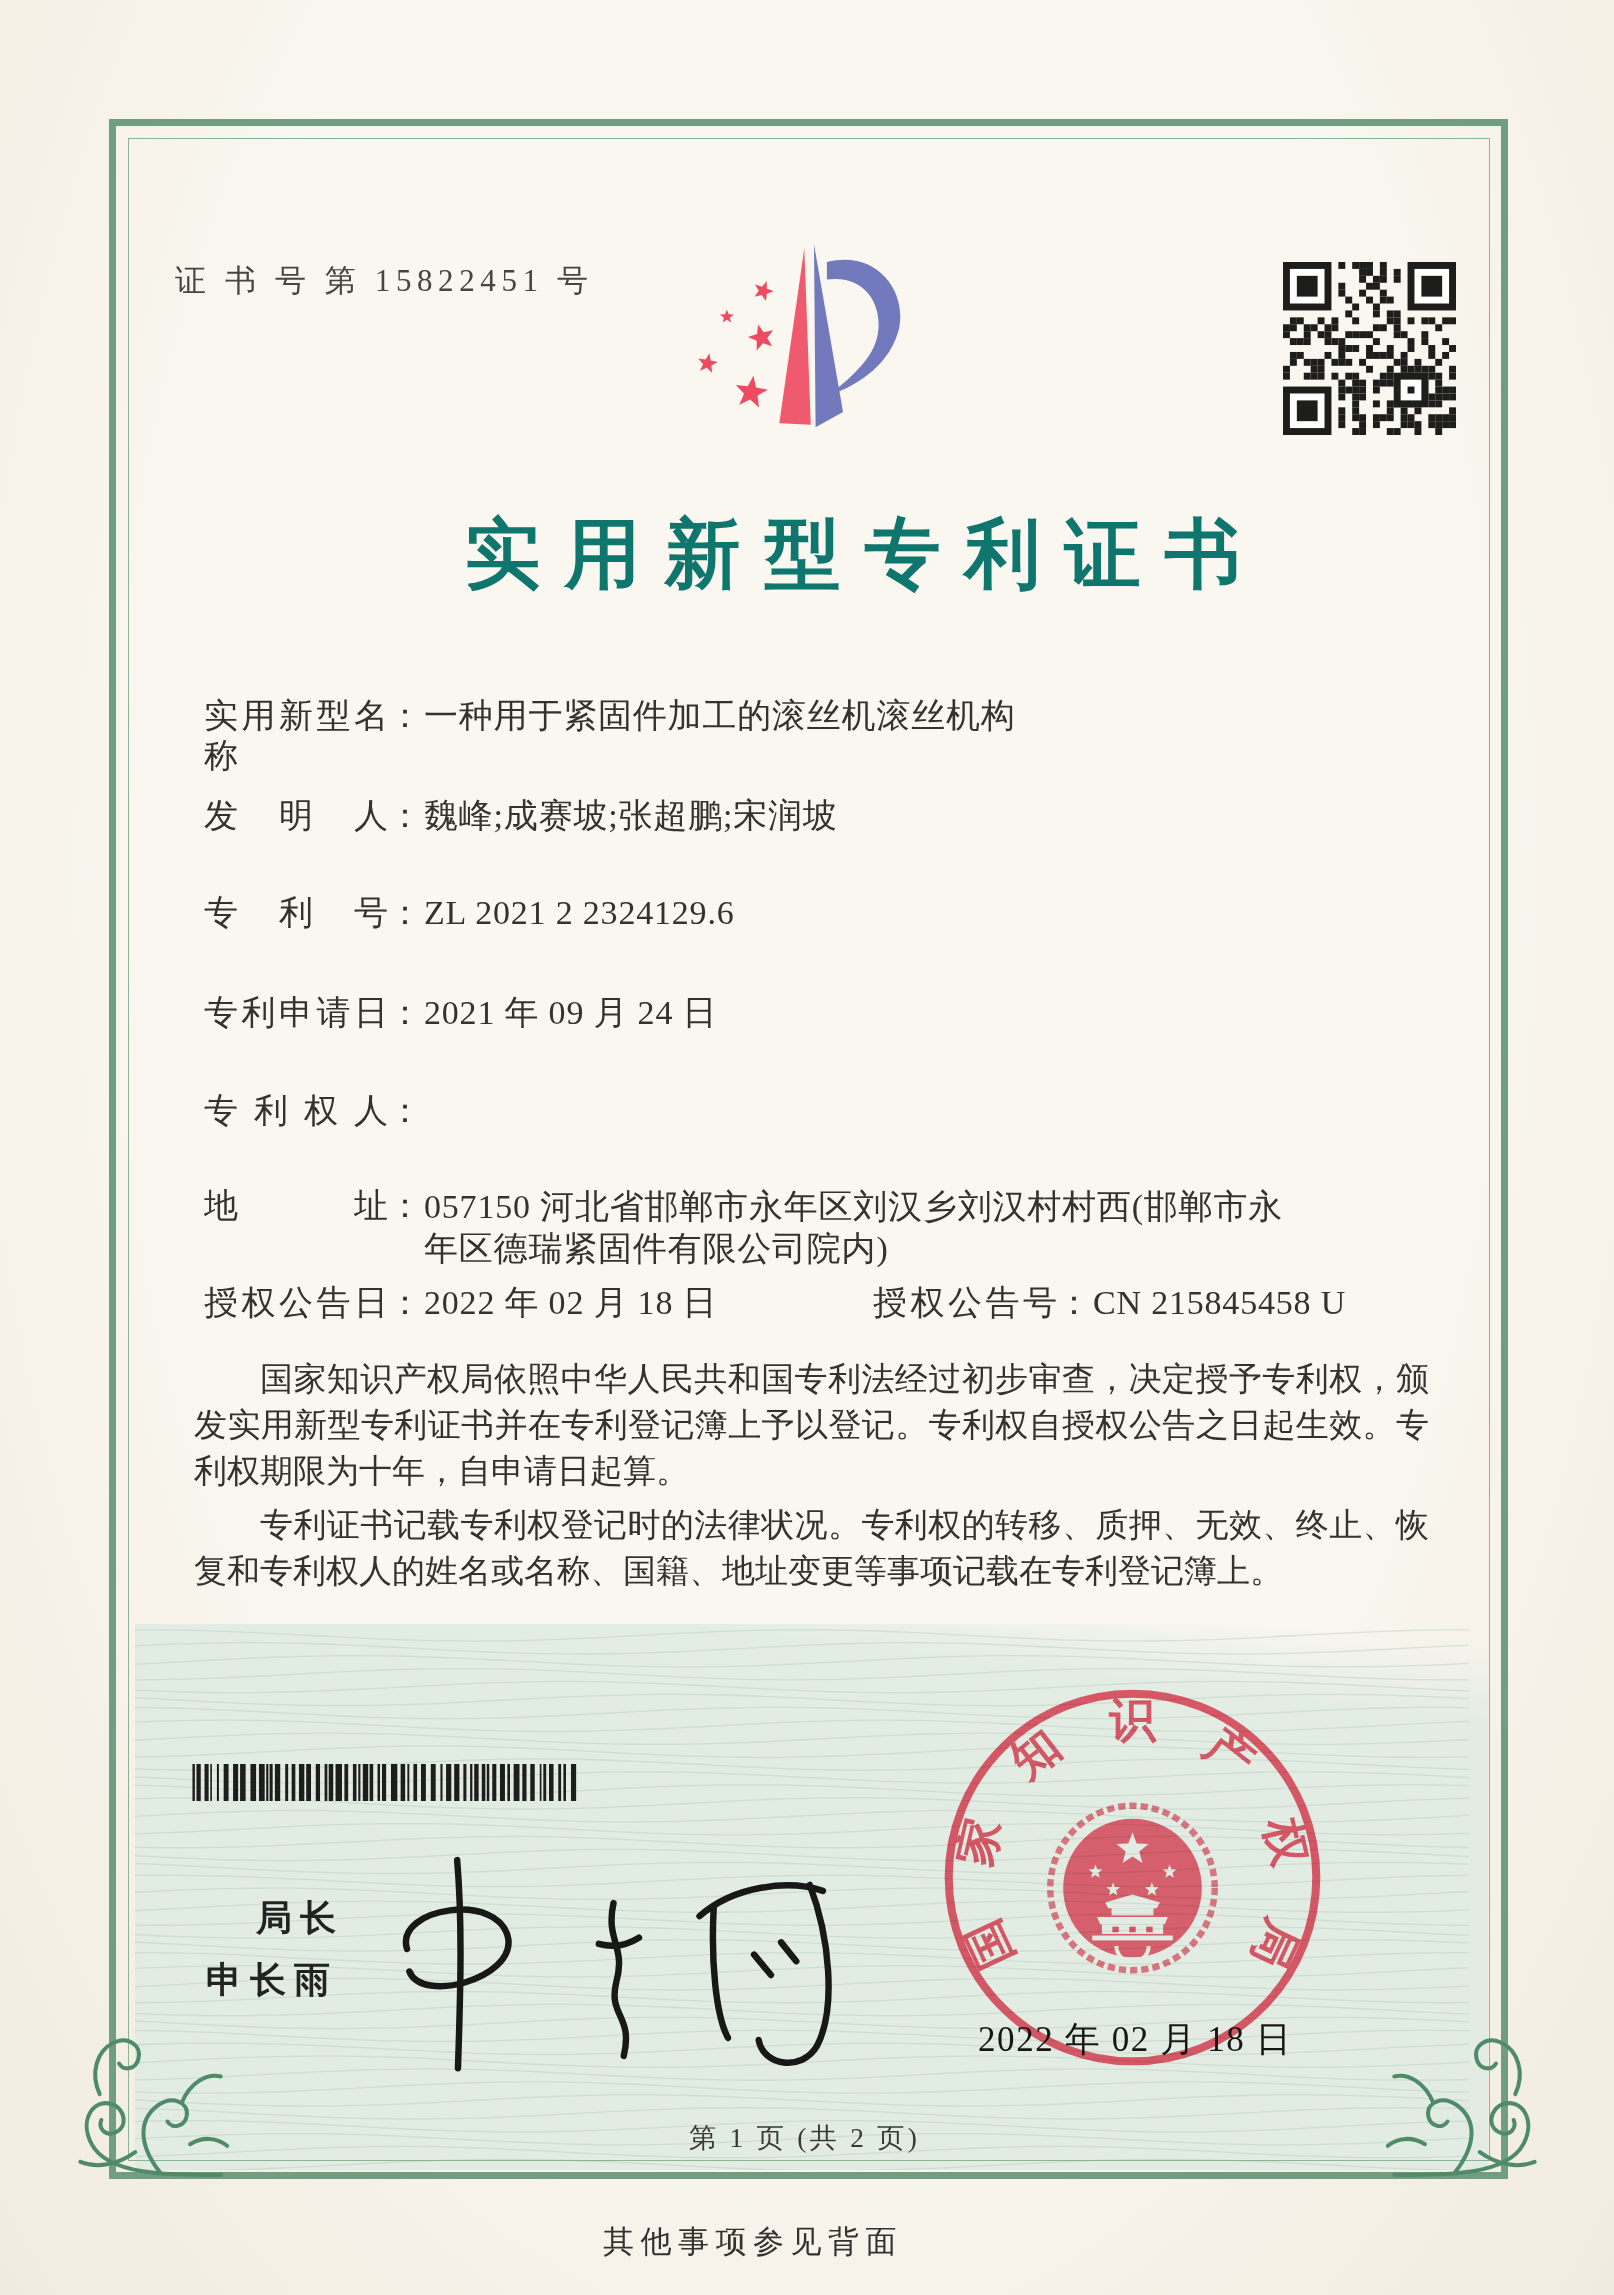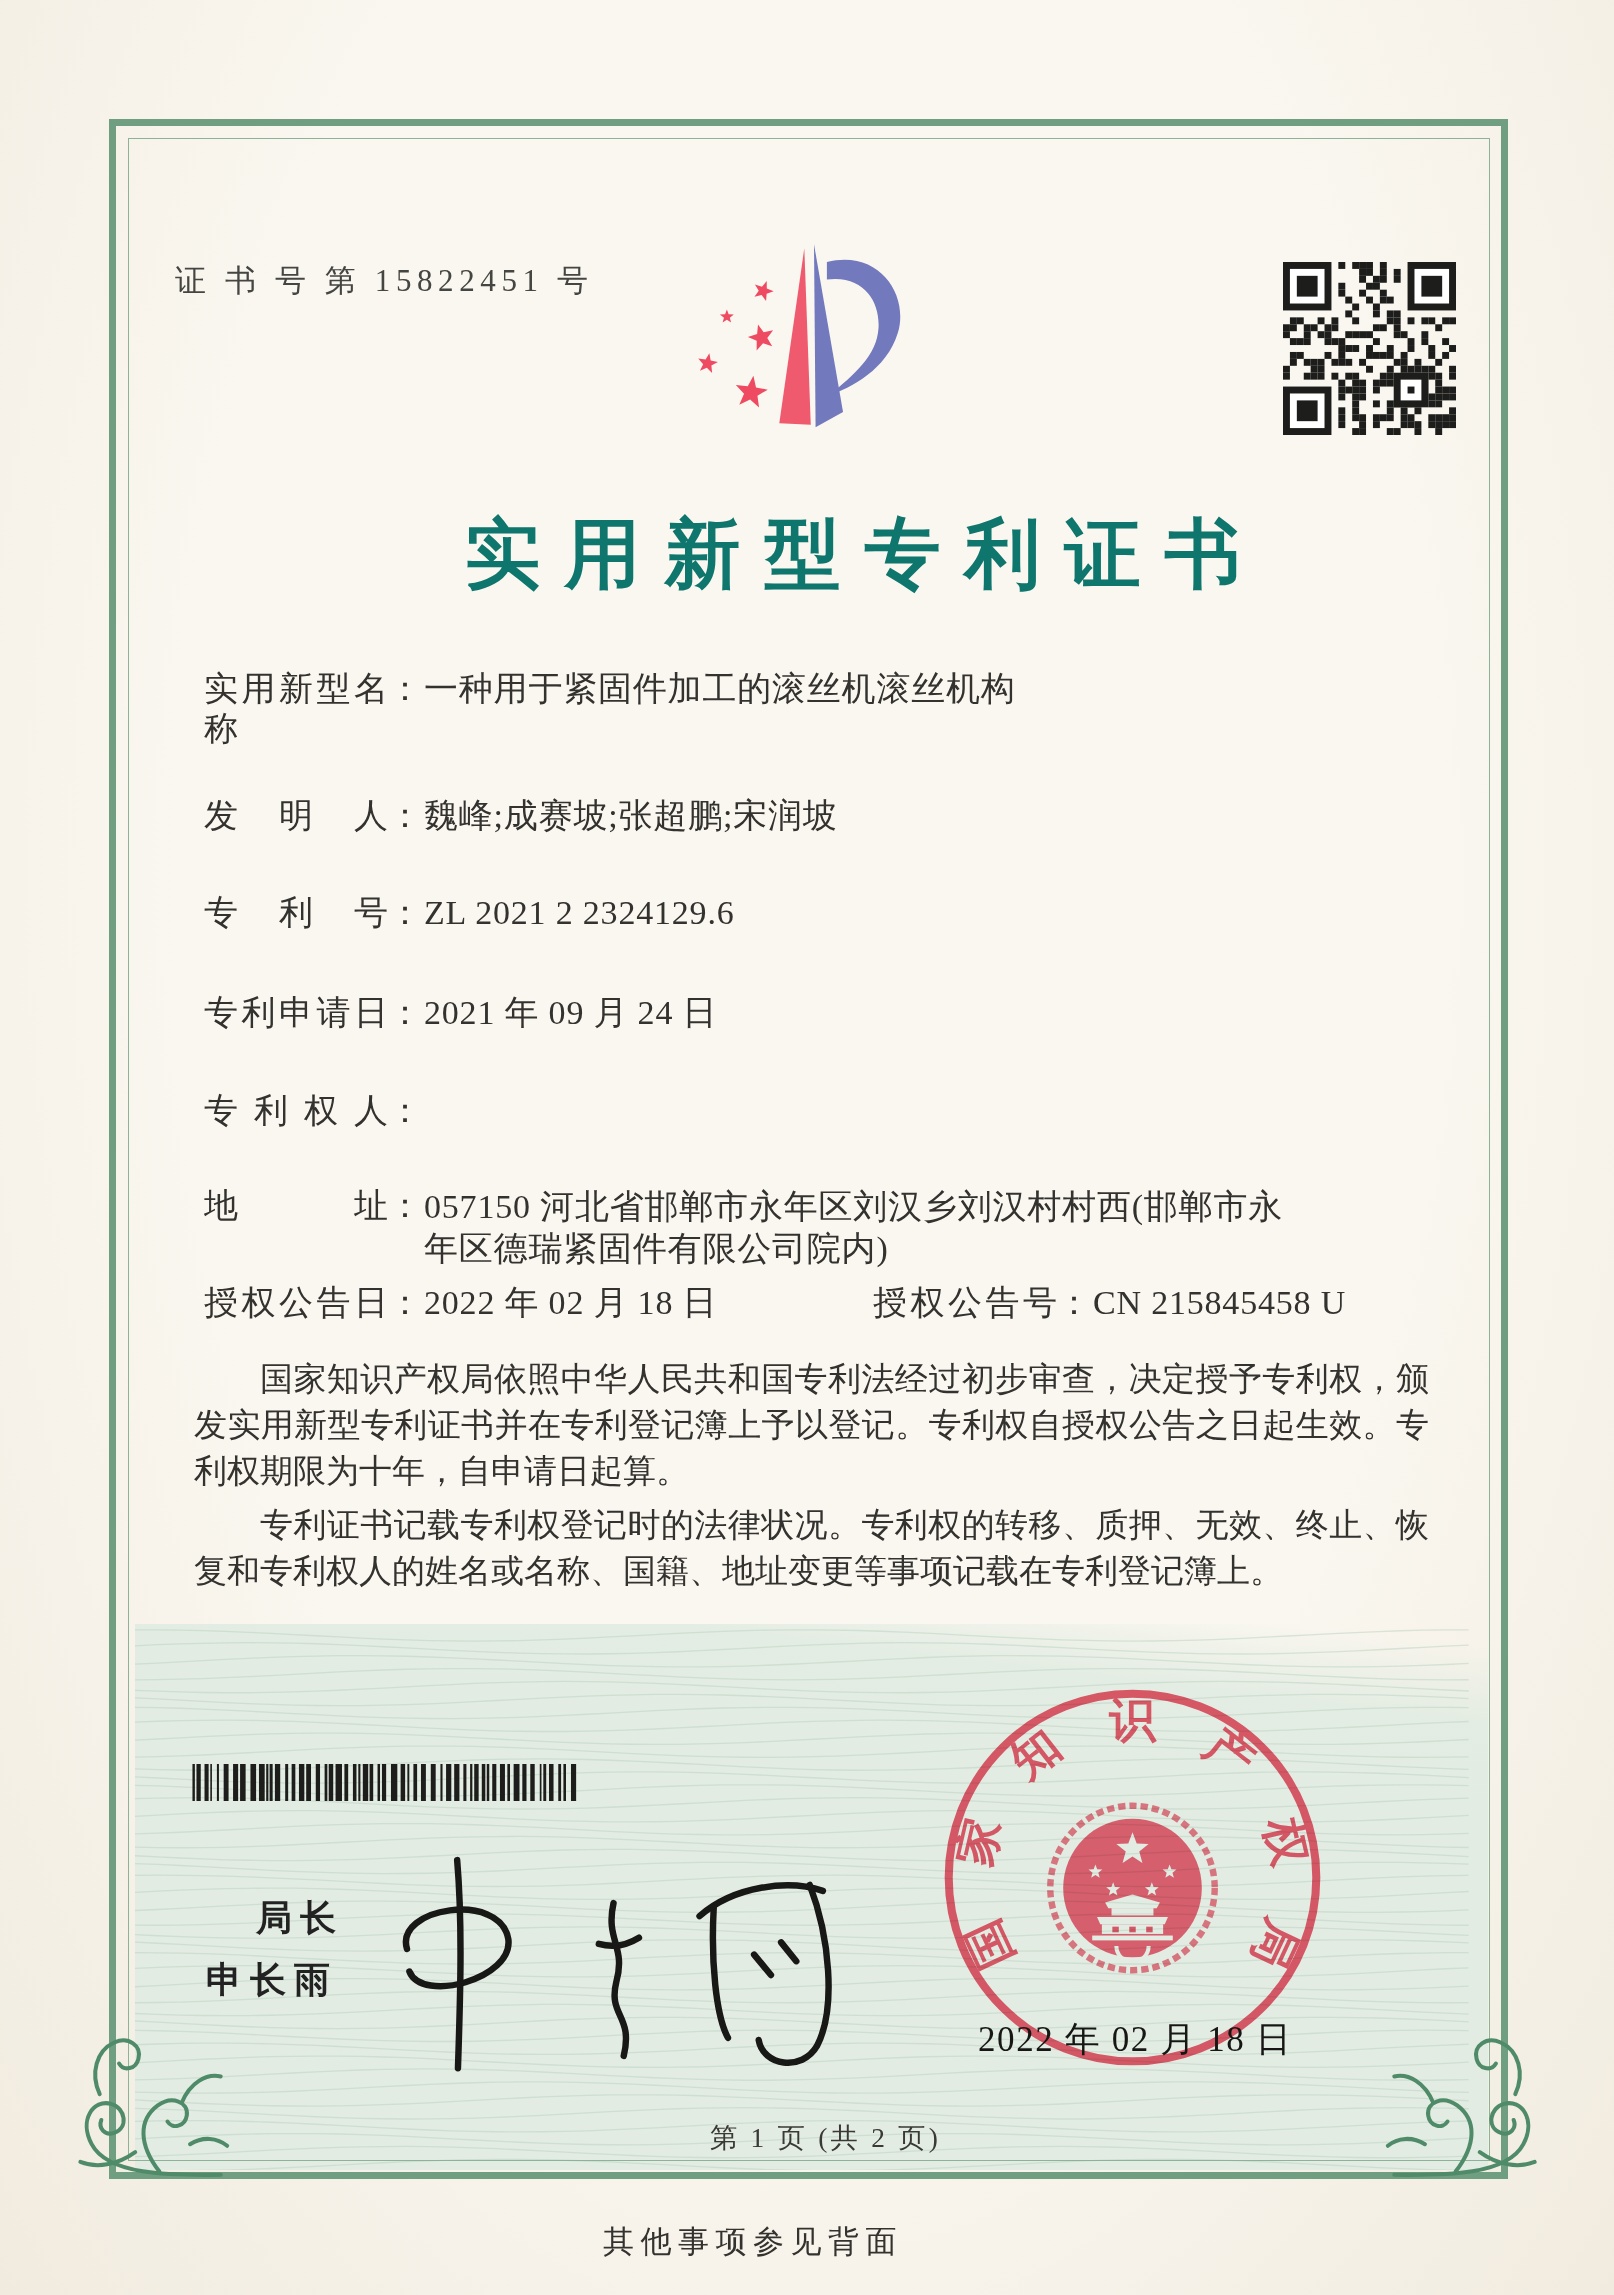--- a/index.html
+++ b/index.html
@@ -30,39 +30,39 @@
   .qr{position:absolute;left:1283px;top:262px;width:173px;height:173px;}
   .title{
     position:absolute;left:109px;top:504px;width:1399px;text-align:center;
     font-size:76px;font-weight:700;letter-spacing:24px;text-indent:24px;color:#0f766e;padding-left:44px;
   }
   .field{position:absolute;left:204px;width:1259px;display:flex;align-items:flex-start;
     font-size:34px;line-height:40px;color:#33322f;}
   .flabel{display:inline-block;width:184px;text-align:justify;text-align-last:justify;flex:0 0 184px;}
   .fcolon{flex:0 0 36px;}
   .fvalue{letter-spacing:0.8px;}
-  .row-0{top:669px}.row-1{top:796px}.row-2{top:893px}.row-3{top:993px}.row-4{top:1091px}
+  .row-0{top:696px}.row-1{top:796px}.row-2{top:893px}.row-3{top:993px}.row-4{top:1091px}
   .row-5{top:1186px}.row-6{top:1283px}
   .addr-val{width:872px;word-break:break-all;line-height:42px;}
   .group-b{position:absolute;left:669px;top:0;display:flex;}
   .group-b .flabel{flex:0 0 184px;}
   .paras{position:absolute;left:194px;top:1356px;width:1235px;font-size:33px;line-height:46px;
     text-align:justify;color:#33322f;}
   .paras p{margin:0 0 8px 0;text-indent:2em;}
   .barcode{position:absolute;left:192px;top:1764px;width:387px;height:37px;}
   .sig-title{position:absolute;left:208px;top:1894px;font-size:36px;font-weight:600;
     letter-spacing:8px;font-family:"Liberation Sans","DejaVu Sans",sans-serif;color:#222;margin-left:48px;}
   .sig-name{position:absolute;left:206px;top:1956px;font-size:36px;font-weight:600;
     letter-spacing:8px;font-family:"Liberation Sans","DejaVu Sans",sans-serif;color:#222;}
   .signature{position:absolute;left:339px;top:1823px;width:517px;height:258px;transform:rotate(-2deg);}
   .seal{position:absolute;left:935px;top:1680px;width:395px;height:395px;
     mix-blend-mode:multiply;opacity:.92;}
   .seal-date{position:absolute;left:978px;top:2016px;width:387px;font-size:35px;
     letter-spacing:1.6px;color:#161614;}
-  .page-info{position:absolute;left:126px;top:2120px;width:1399px;text-align:center;
+  .page-info{position:absolute;left:105px;top:2120px;width:1399px;text-align:center;
     font-size:27.4px;letter-spacing:3.2px;color:#3a3935;}
   .back-note{position:absolute;left:0;top:2221px;width:1506px;text-align:center;
     font-size:31px;letter-spacing:6.5px;color:#33322f;}
   .flourish{position:absolute;width:171px;height:168px;}
   .flourish-left{left:61px;top:2015px;}
   .flourish-right{left:1383px;top:2015px;transform:scaleX(-1);}
 </style>
 </head>
 <body>
 

